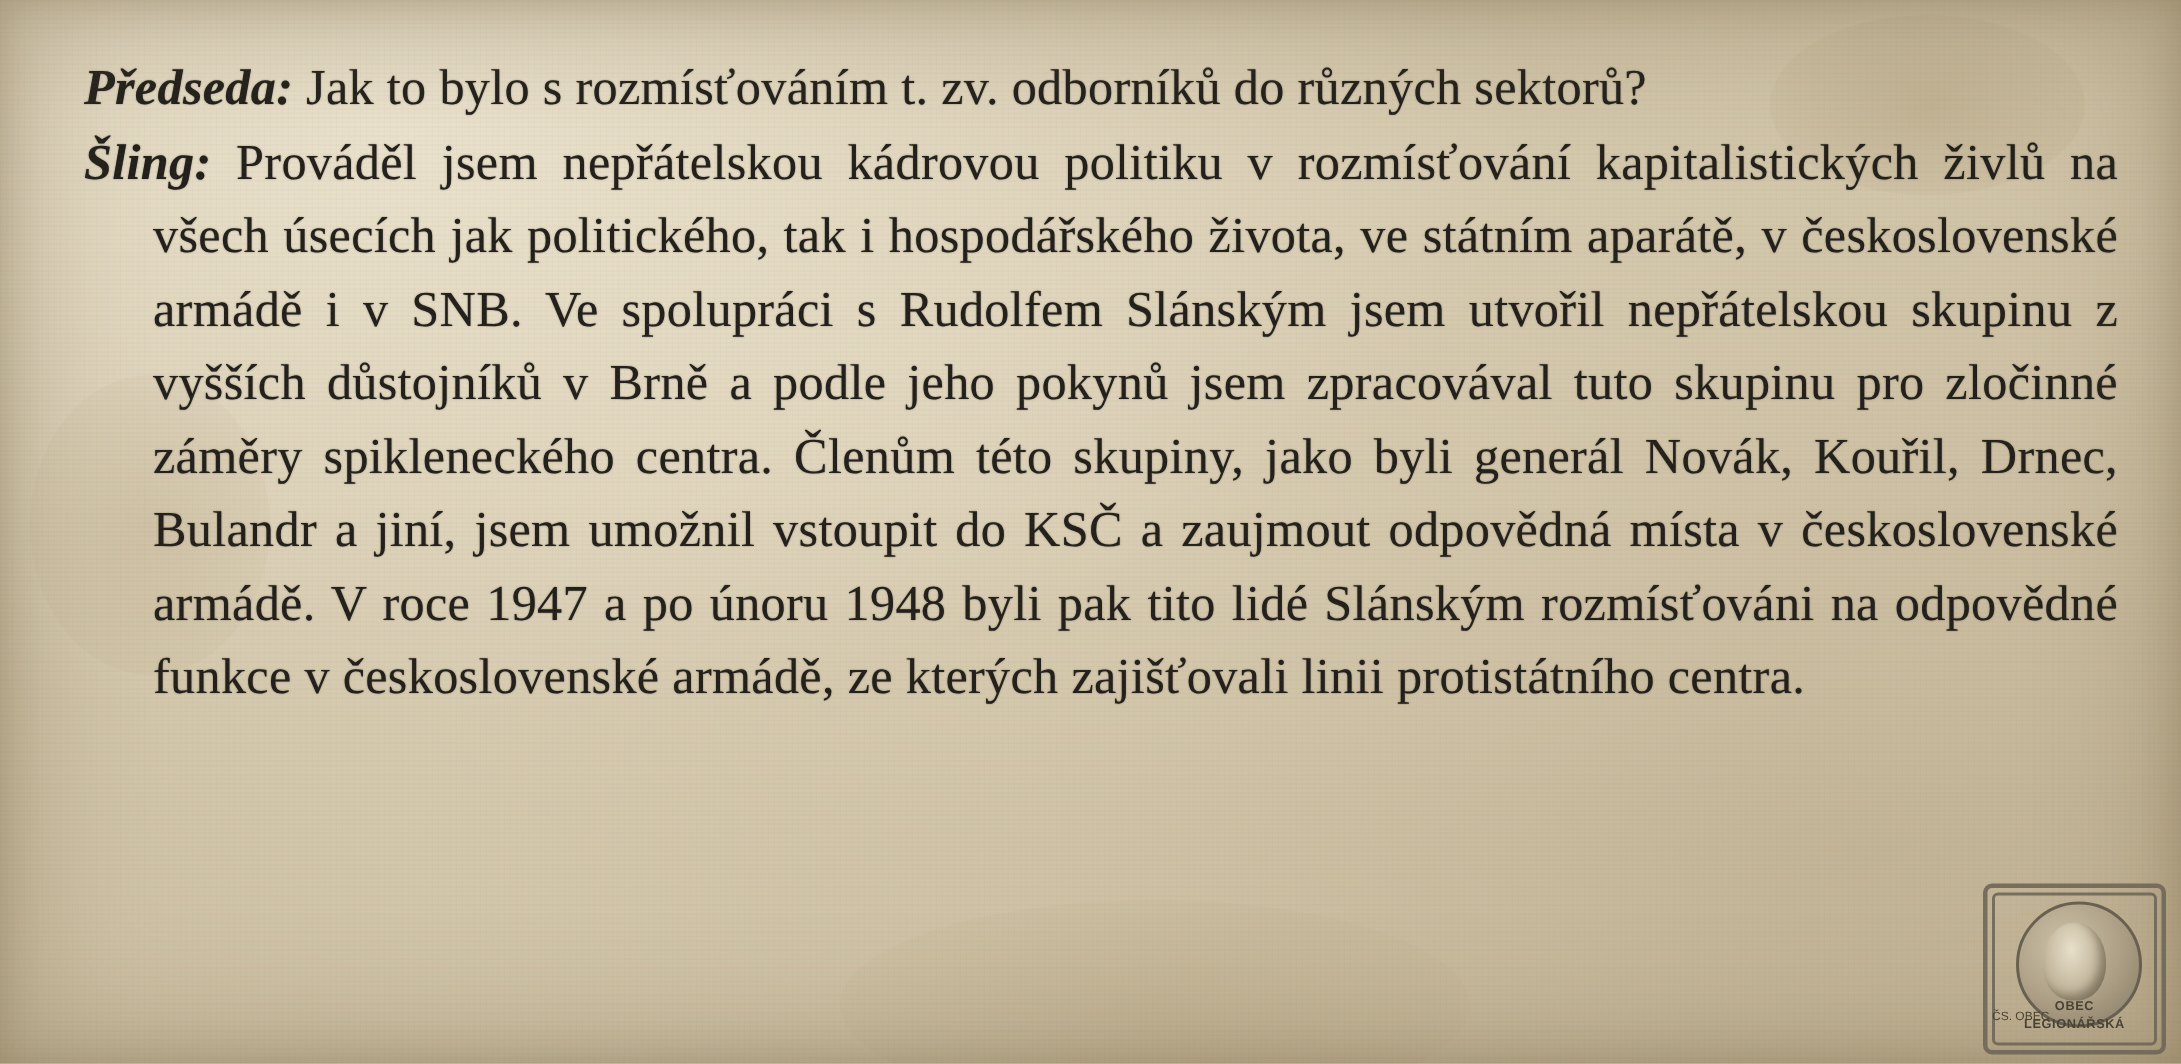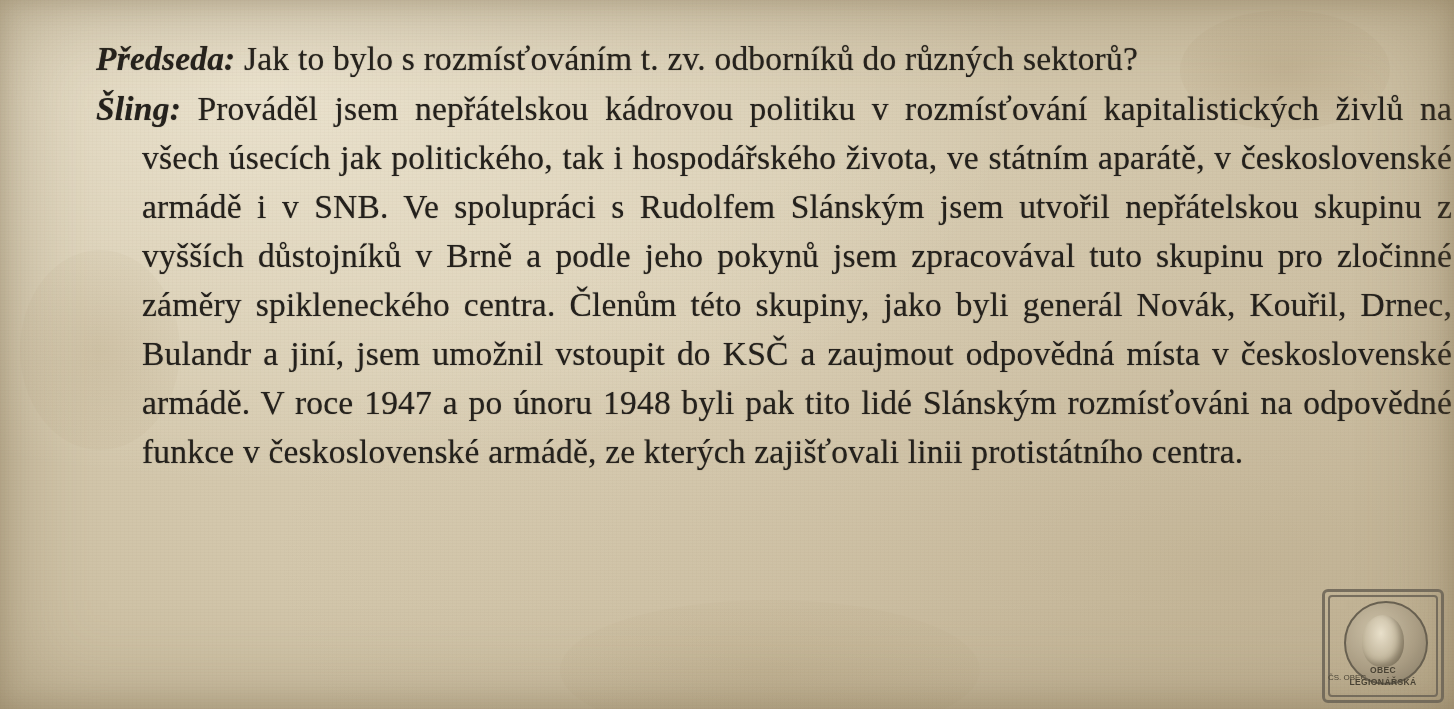--- a/index.html
+++ b/index.html
@@ -37,21 +37,20 @@
     position: absolute;
     inset: 0;
     pointer-events: none;
     box-shadow: inset 0 0 90px rgba(110,92,60,0.40), inset 0 0 25px rgba(110,92,60,0.25);
   }
   #text-column {
     position: absolute;
     left: 56px;
     top: 34px;
     width: 1356px;
-    margin-left: 40px;
   }
   .para {
     margin: 0 0 1px 0;
     font-size: 33.5px;
     line-height: 49px;
     color: #23201c;
     text-align: justify;
     text-justify: inter-word;
     letter-spacing: 0.2px;
     text-shadow: 0 0 1.1px rgba(30,25,18,0.55);

